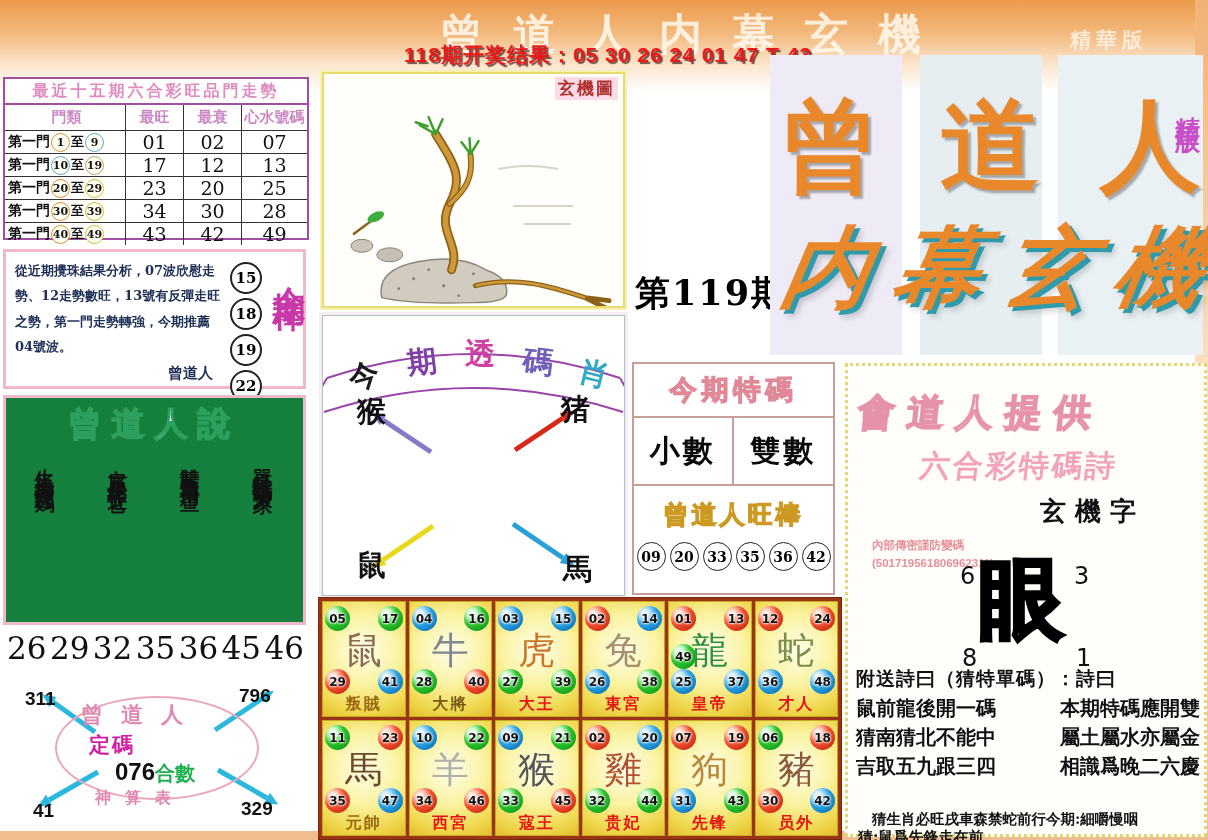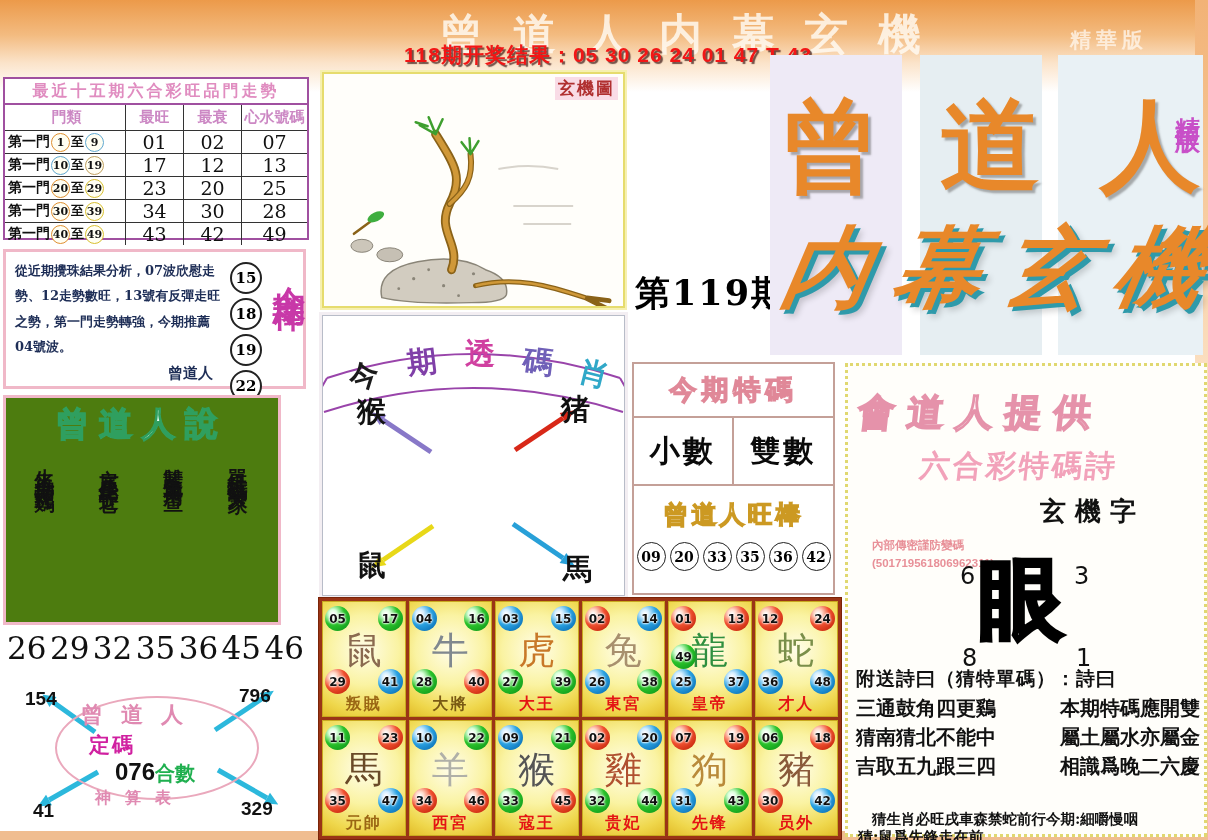--- a/index.html
+++ b/index.html
@@ -41,21 +41,21 @@
     line-height:1.95;color:#1d2d56;font-family:"DejaVu Serif",serif;}
   #analysis-sig{display:block;text-align:right;margin-right:14px;font-size:15px;}
   #today-nums{position:absolute;left:224px;top:10px;width:30px;}
   .today-circ{width:28px;height:28px;border:2px solid #222;border-radius:50%;margin-bottom:4px;
     display:flex;align-items:center;justify-content:center;font-size:15px;font-weight:bold;
     font-family:"DejaVu Serif",serif;background:#fff;}
   #today-title{position:absolute;left:260px;top:8px;writing-mode:vertical-rl;font-size:33px;
     font-weight:bold;color:#c838a8;letter-spacing:6px;font-family:"DejaVu Serif",serif;}
 
   
-  #saying-box{position:absolute;left:3px;top:395px;width:278px;height:230px;background:#4d7c0f;
+  #saying-box{position:absolute;left:3px;top:395px;width:303px;height:230px;background:#15803d;
     border:3px solid #f0b8c8;box-sizing:border-box;}
   #saying-title{text-align:center;font-size:33px;font-weight:bold;letter-spacing:10px;margin-top:4px;
     color:#eafff2;-webkit-text-stroke:1.5px #2f9f5f;font-family:"DejaVu Serif",serif;}
   #saying-cols{display:flex;justify-content:space-between;padding:6px 26px 0 26px;}
   .s-col{writing-mode:vertical-rl;font-size:20px;font-weight:bold;letter-spacing:4px;
     color:#111;font-family:"DejaVu Serif",serif;height:166px;}
 
   
   #fixed-code{position:absolute;left:3px;top:630px;width:305px;height:205px;}
   #fixed-nums{display:flex;justify-content:space-between;padding:0 4px;font-size:31px;
@@ -287,21 +287,21 @@
     <svg id="fc-arrows" viewBox="0 0 305 205">
         <line x1="92" y1="102" x2="50" y2="72" stroke="#2cb8dc" stroke-width="5"></line>
         <polygon points="0,-6 13,0 0,6" transform="translate(50,72) rotate(-144.46232220802563)" fill="#2cb8dc"></polygon>
         <line x1="212" y1="100" x2="260" y2="68" stroke="#2cb8dc" stroke-width="5"></line>
         <polygon points="0,-6 13,0 0,6" transform="translate(260,68) rotate(-33.690067525979785)" fill="#2cb8dc"></polygon>
         <line x1="95" y1="142" x2="46" y2="170" stroke="#2cb8dc" stroke-width="5"></line>
         <polygon points="0,-6 13,0 0,6" transform="translate(46,170) rotate(150.2551187030578)" fill="#2cb8dc"></polygon>
         <line x1="215" y1="140" x2="264" y2="168" stroke="#2cb8dc" stroke-width="5"></line>
         <polygon points="0,-6 13,0 0,6" transform="translate(264,168) rotate(29.744881296942225)" fill="#2cb8dc"></polygon>
       </svg>
-    <span class="fc-corner" style="left:22px;top:58px">154</span>
+    <span class="fc-corner" style="left:22px;top:58px">311</span>
     <span class="fc-corner" style="left:236px;top:55px">796</span>
     <span class="fc-corner" style="left:30px;top:170px">41</span>
     <span class="fc-corner" style="left:238px;top:168px">329</span>
     <div id="fc-ellipse"></div>
     <span class="fc-pink" id="fc-name">曾道人</span>
     <span id="fc-ding">定碼</span>
     <span id="fc-code"><span>076</span><span id="fc-code-suffix">合數</span></span>
     <span class="fc-pink" id="fc-suan">神算表</span>
   </div>
 
@@ -506,21 +506,21 @@
       <span>(501719561806962311)</span>
     </div>
     <span class="mys-num" style="left:112px;top:196px">6</span>
     <span class="mys-num" style="left:226px;top:196px">3</span>
     <span class="mys-num" style="left:114px;top:278px">8</span>
     <span class="mys-num" style="left:228px;top:278px">1</span>
     <div id="mys-char">眼</div>
     <div id="poem-intro">附送詩曰（猜特單碼）：詩曰</div>
     <div id="poem-lines">
         <div class="poem-line">
-          <span>三通鼓角四更鷄</span>
+          <span>鼠前龍後開一碼</span>
           <span>本期特碼應開雙</span>
         </div>
         <div class="poem-line">
           <span>猜南猜北不能中</span>
           <span>屬土屬水亦屬金</span>
         </div>
         <div class="poem-line">
           <span>吉取五九跟三四</span>
           <span>相識爲晚二六慶</span>
         </div>

